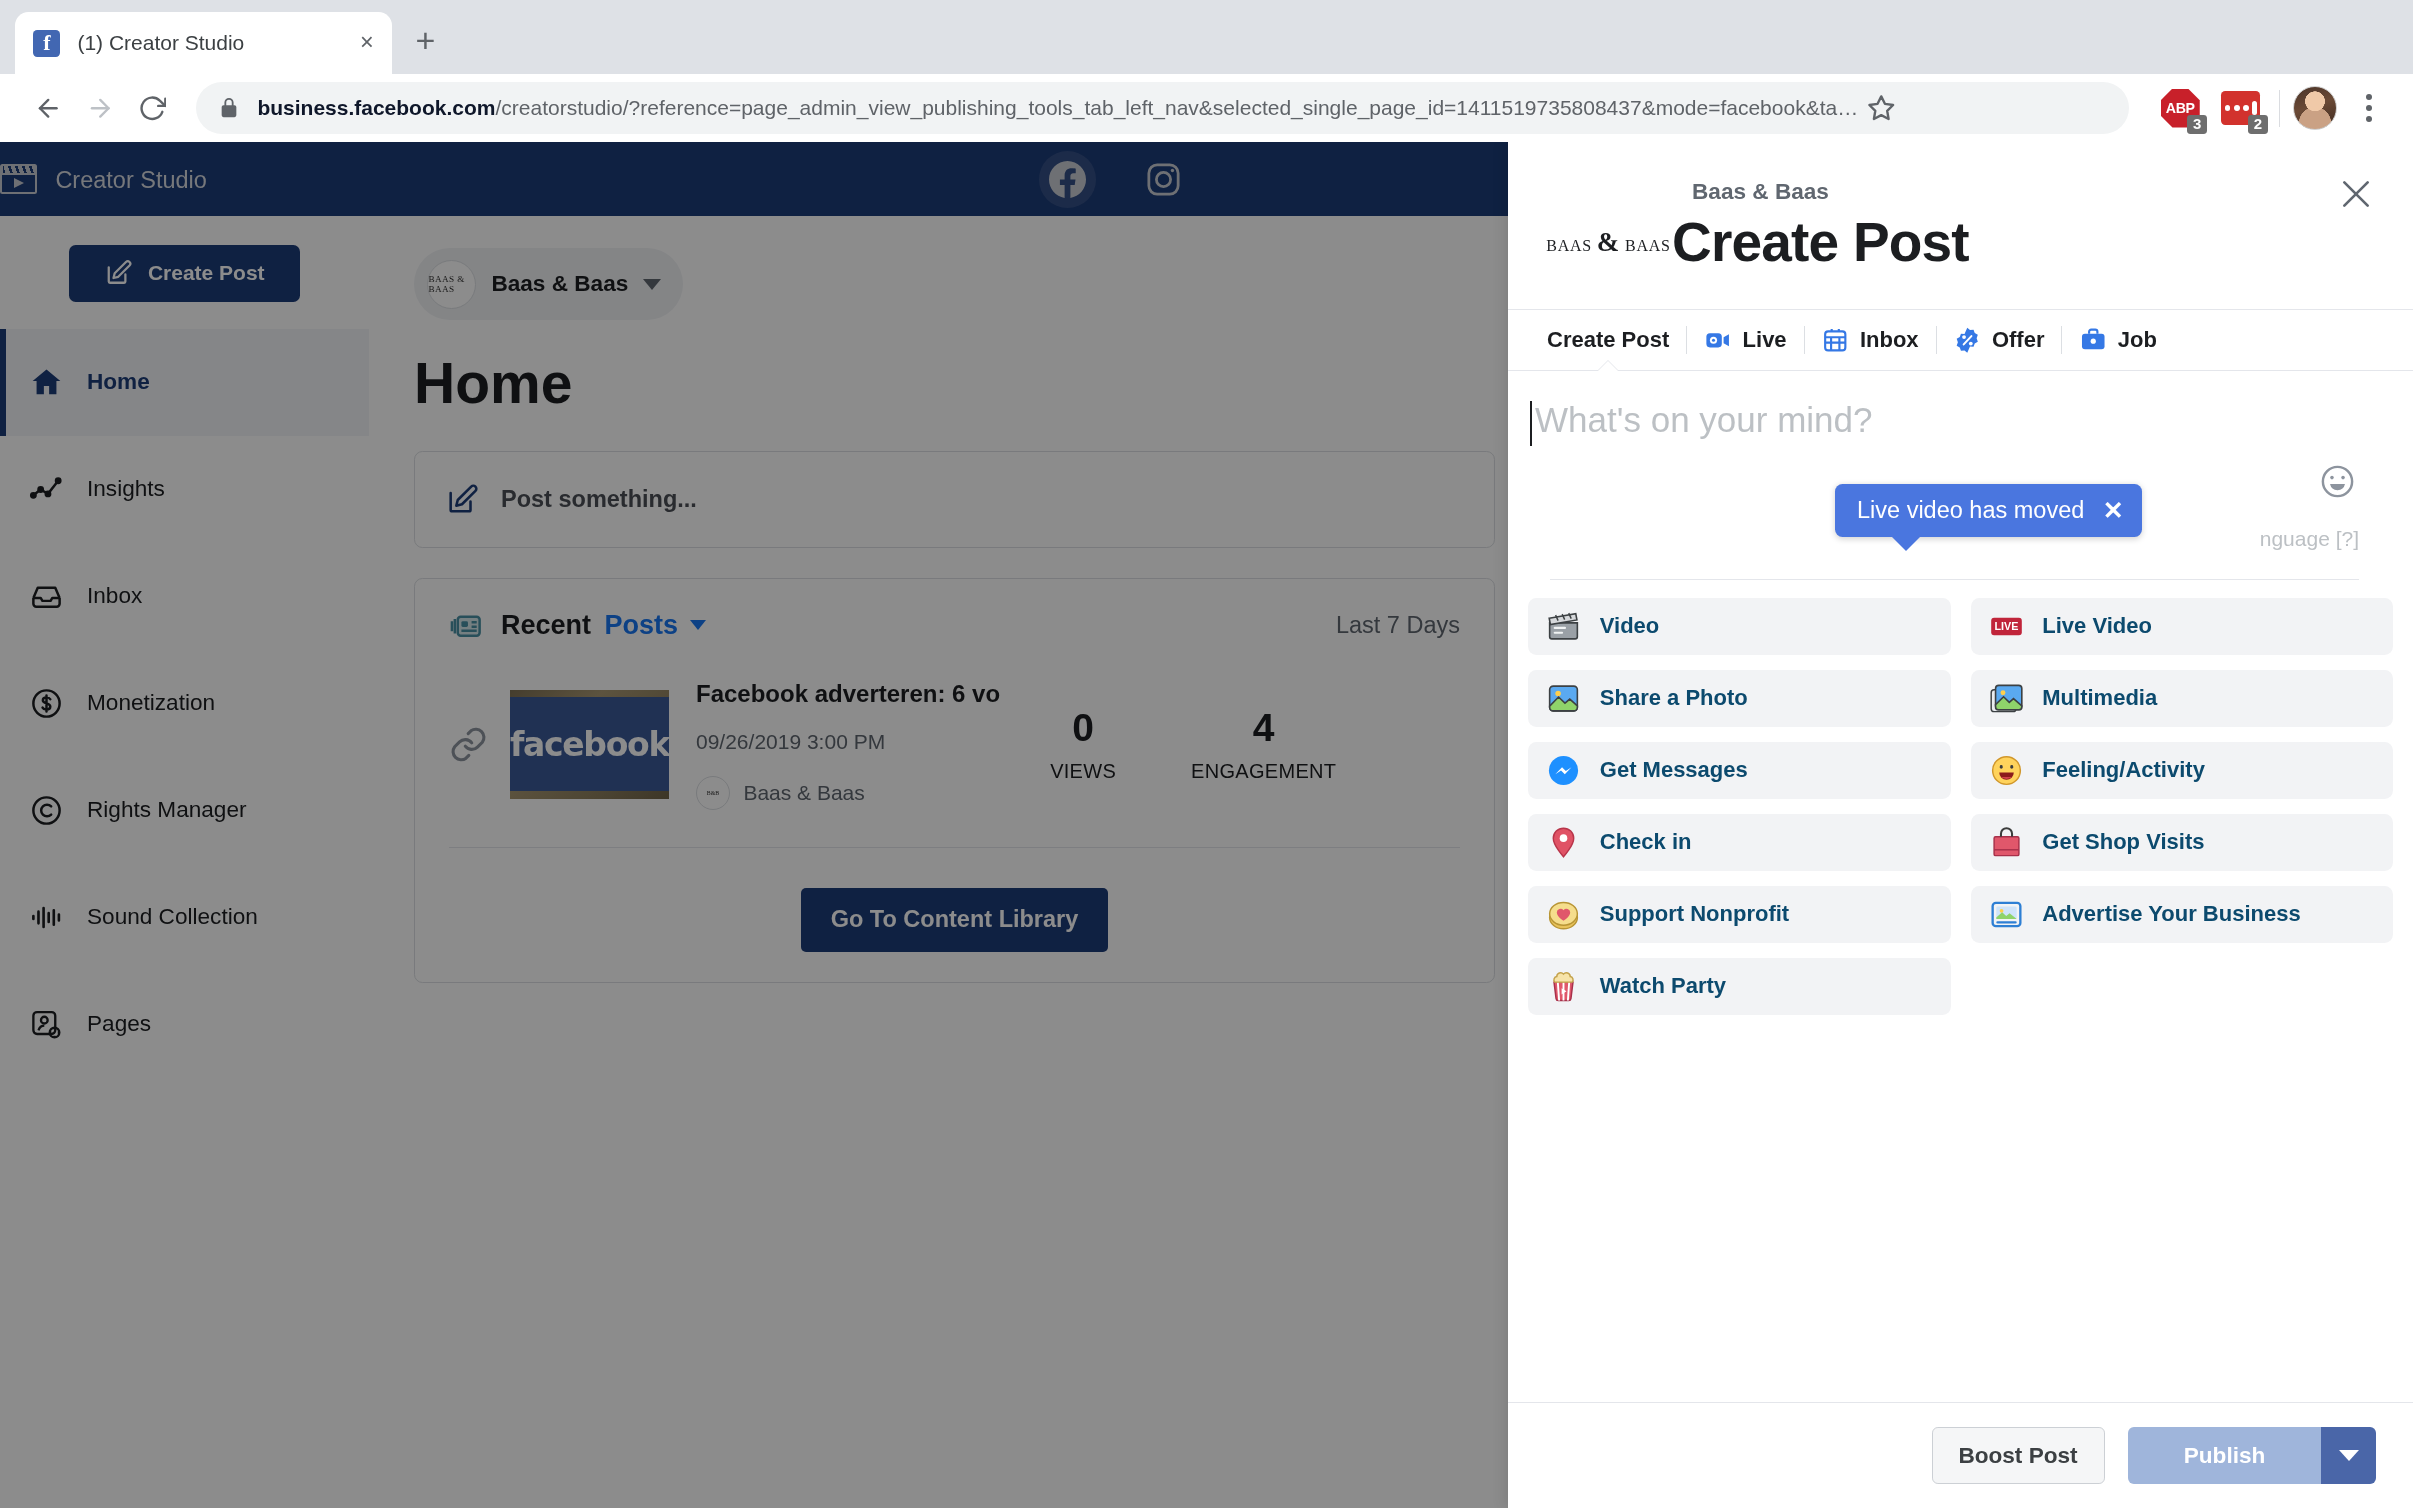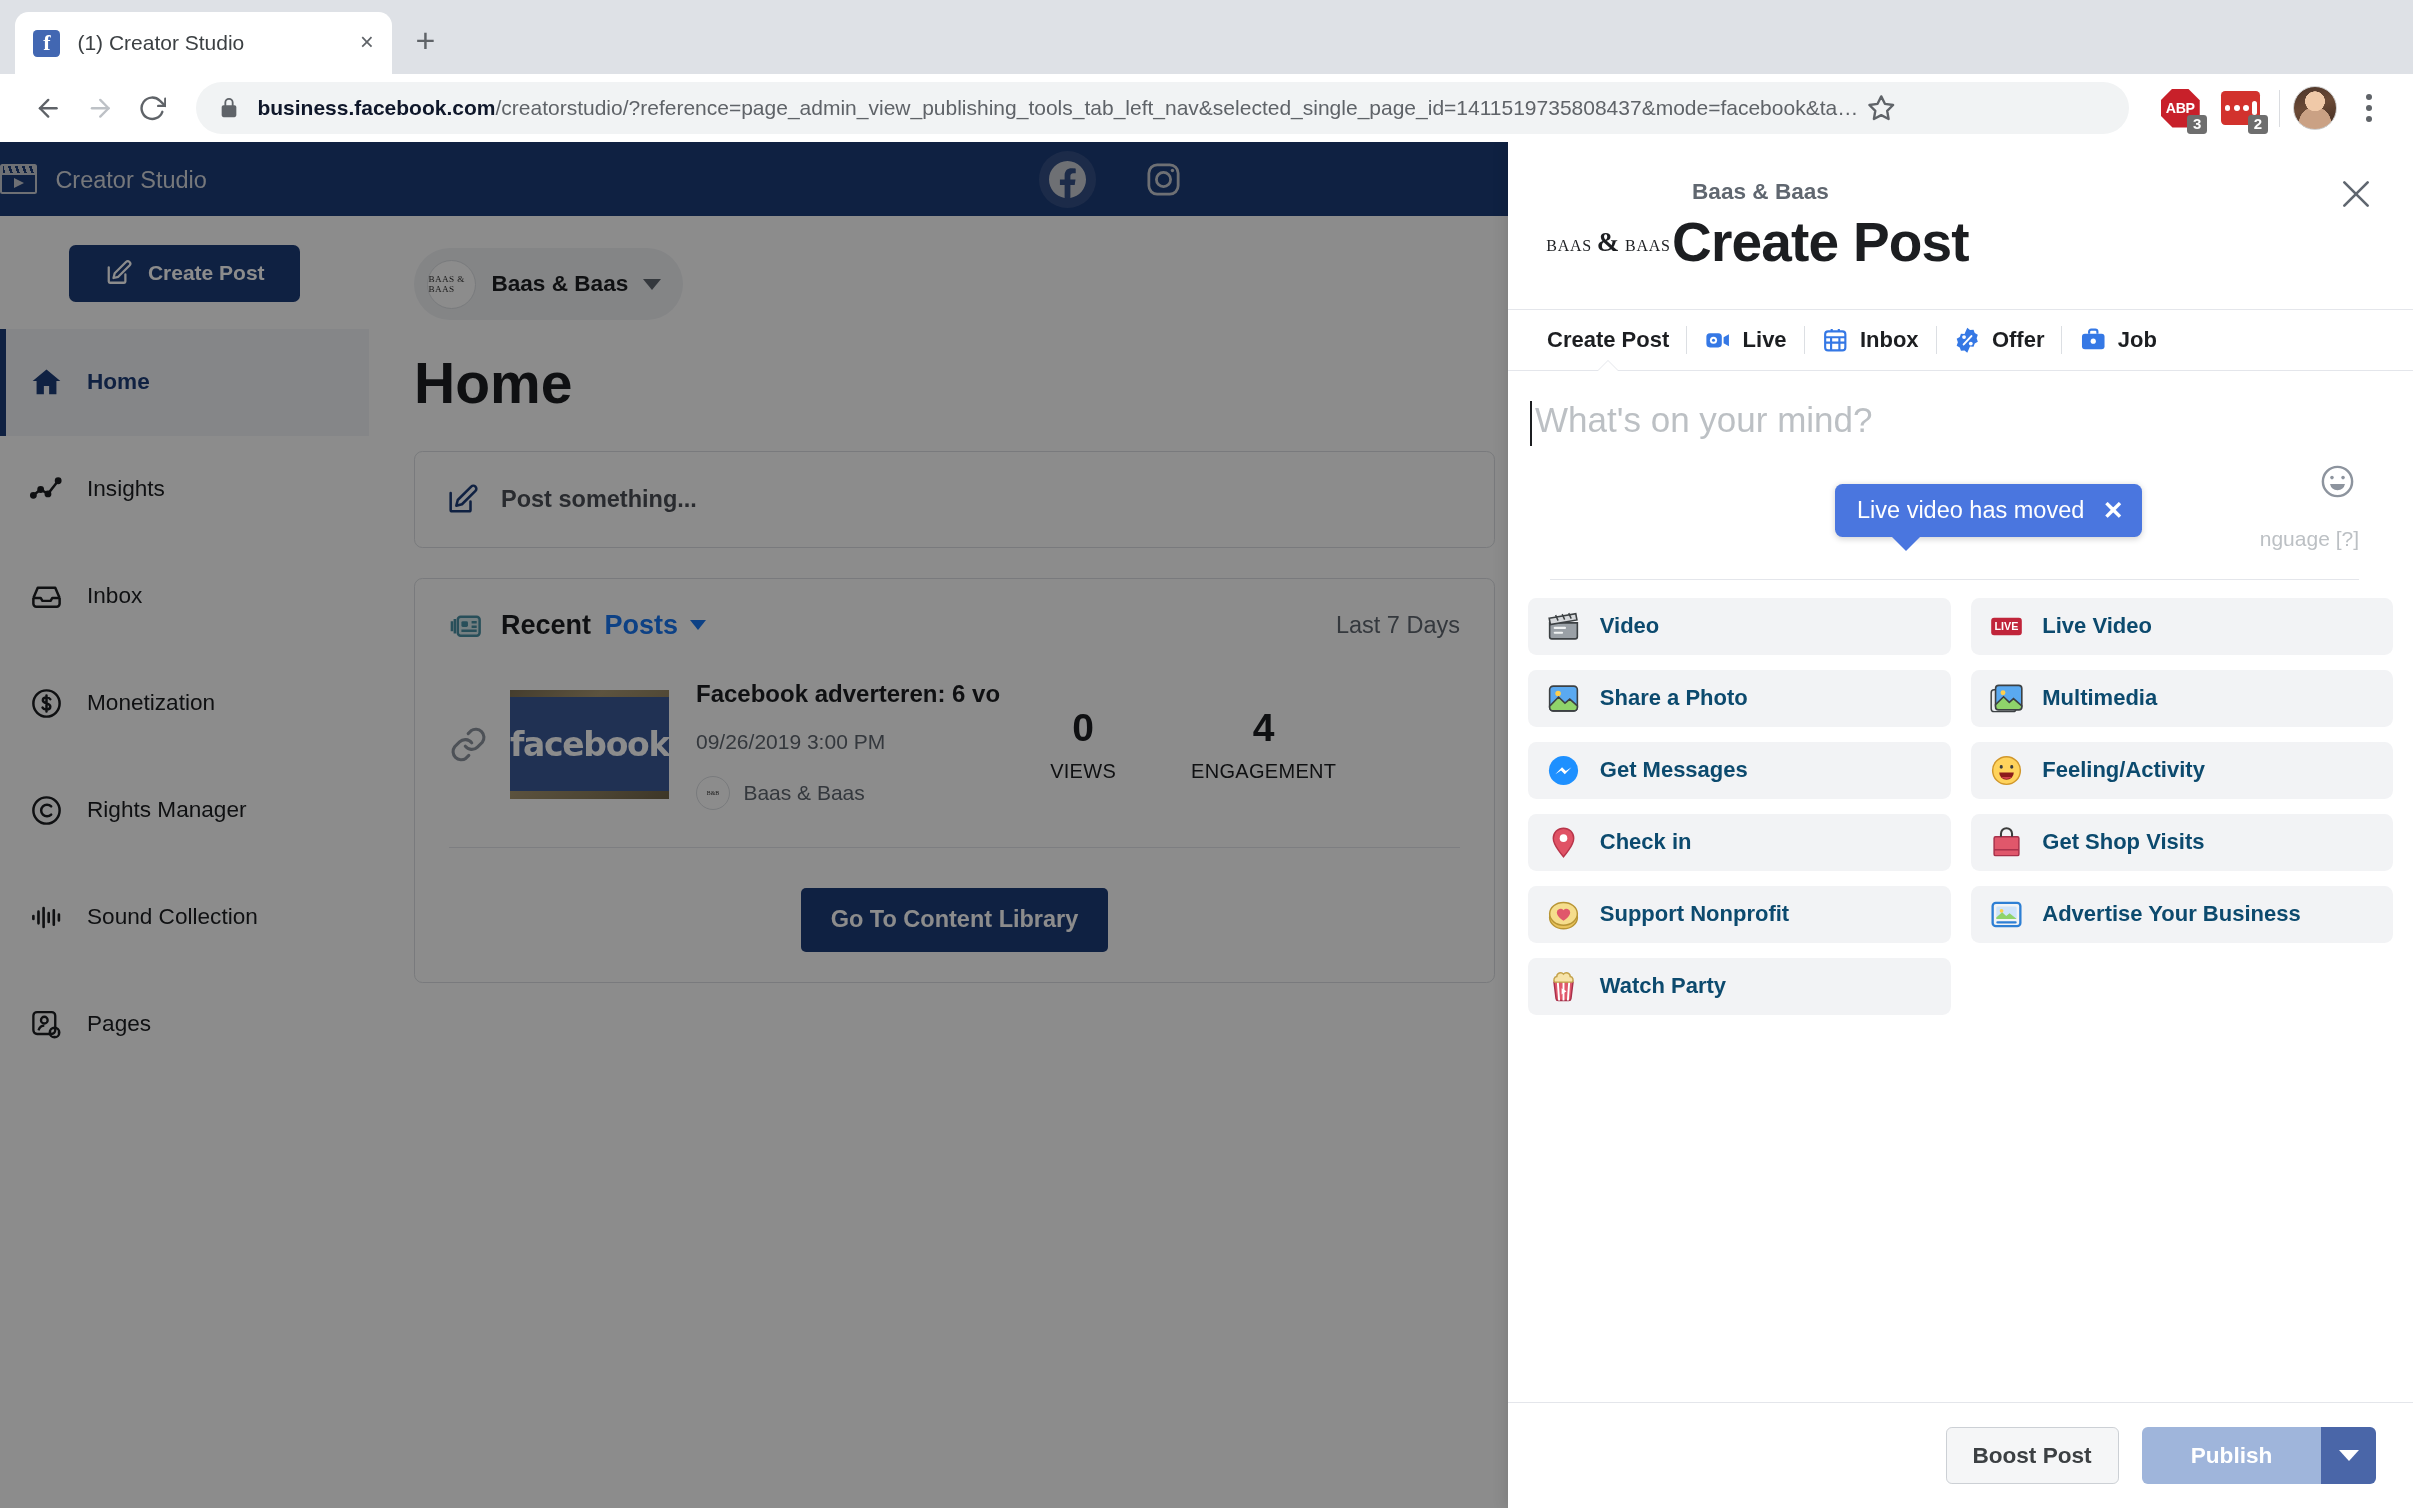--- a/index.html
+++ b/index.html
@@ -363,21 +363,21 @@
     display: flex; align-items: center; justify-content: flex-end;
     padding-right: 37px; gap: 23.5px;
   }
   .boost-btn {
     width: 173px; height: 57px; border: 0.8px solid #ccd0d5; border-radius: 5.9px;
     background: #f5f6f7; color: #3c4043; font-size: 22.6px; font-weight: bold;
     display: flex; align-items: center; justify-content: center;
   }
   .publish-group { display: flex; }
   .publish-btn {
-    width: 179px; height: 57px; background: #9fb5db; color: #fff;
+    width: 193px; height: 57px; background: #9fb5db; color: #fff;
     font-size: 22.6px; font-weight: bold; border-radius: 5.9px 0 0 5.9px;
     display: flex; align-items: center; justify-content: center;
   }
   .publish-caret {
     width: 55px; height: 57px; background: #4a66a8; border-radius: 0 5.9px 5.9px 0;
     display: flex; align-items: center; justify-content: center;
   }
   .publish-caret i {
     width: 0; height: 0; border-left: 10px solid transparent;
     border-right: 10px solid transparent; border-top: 11.7px solid #fff; display: block;

